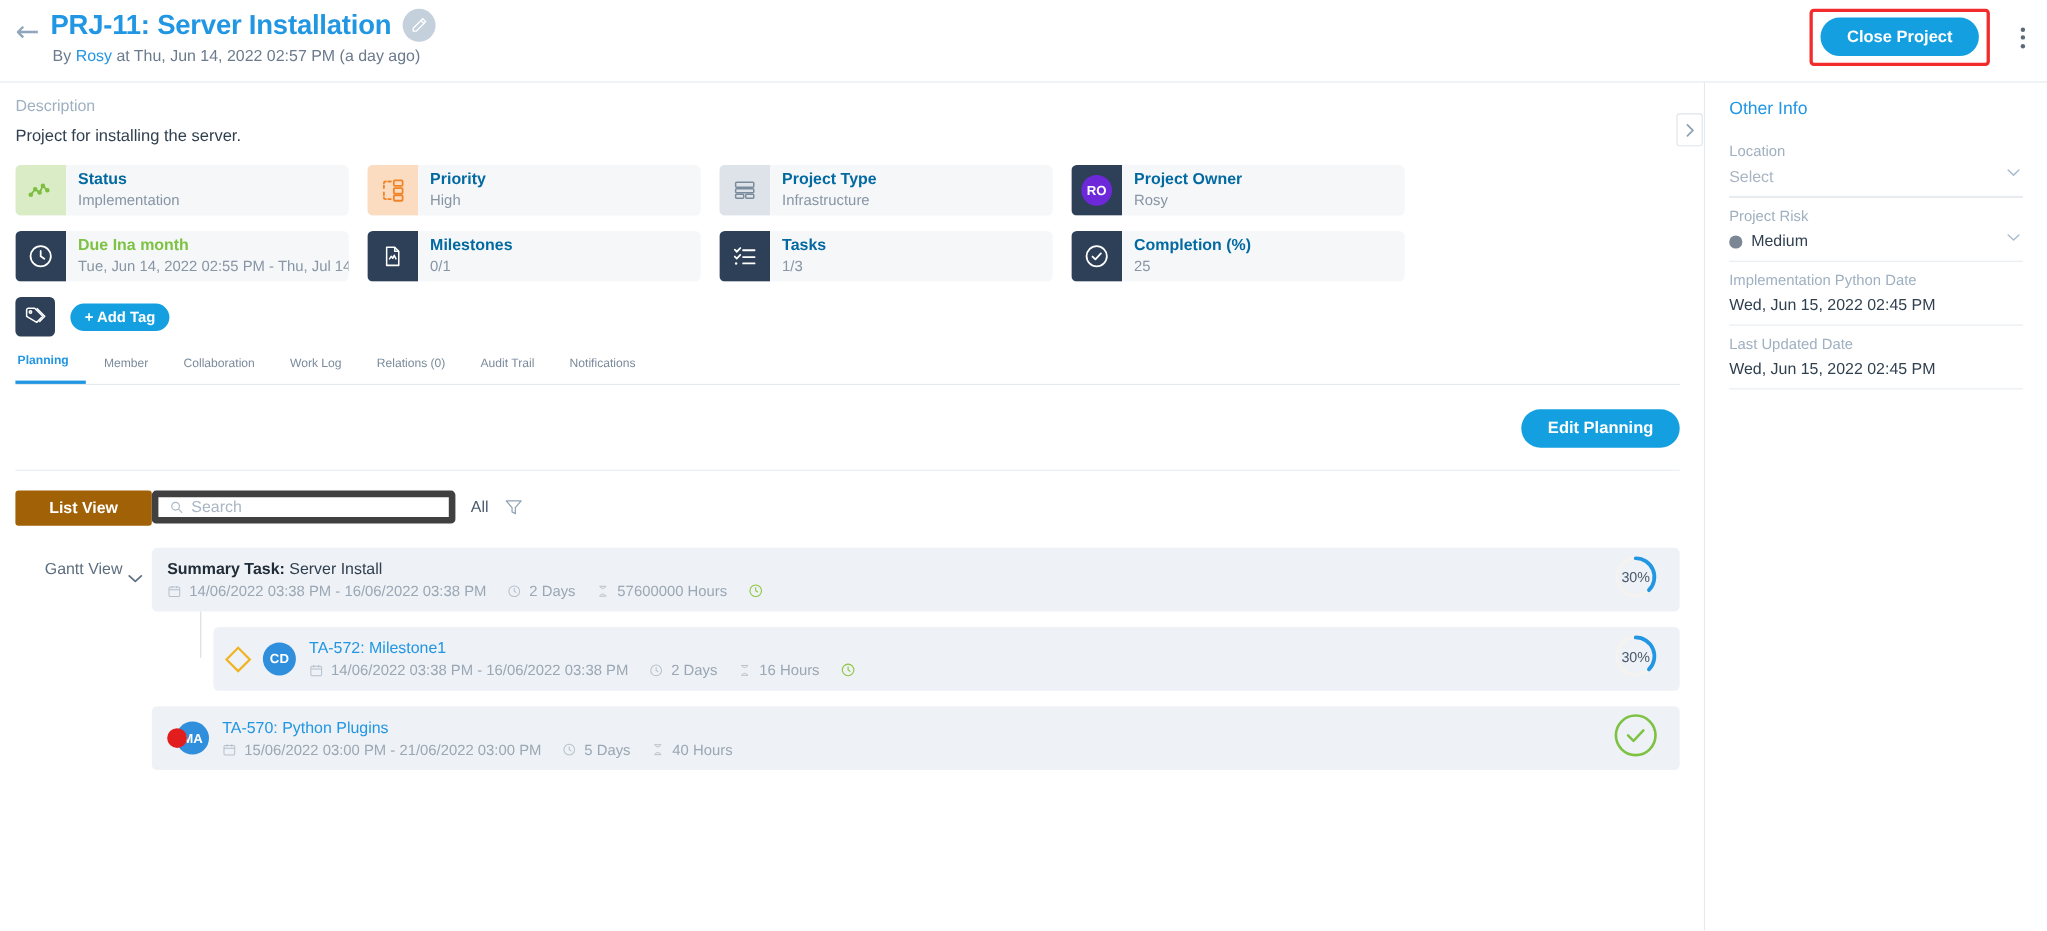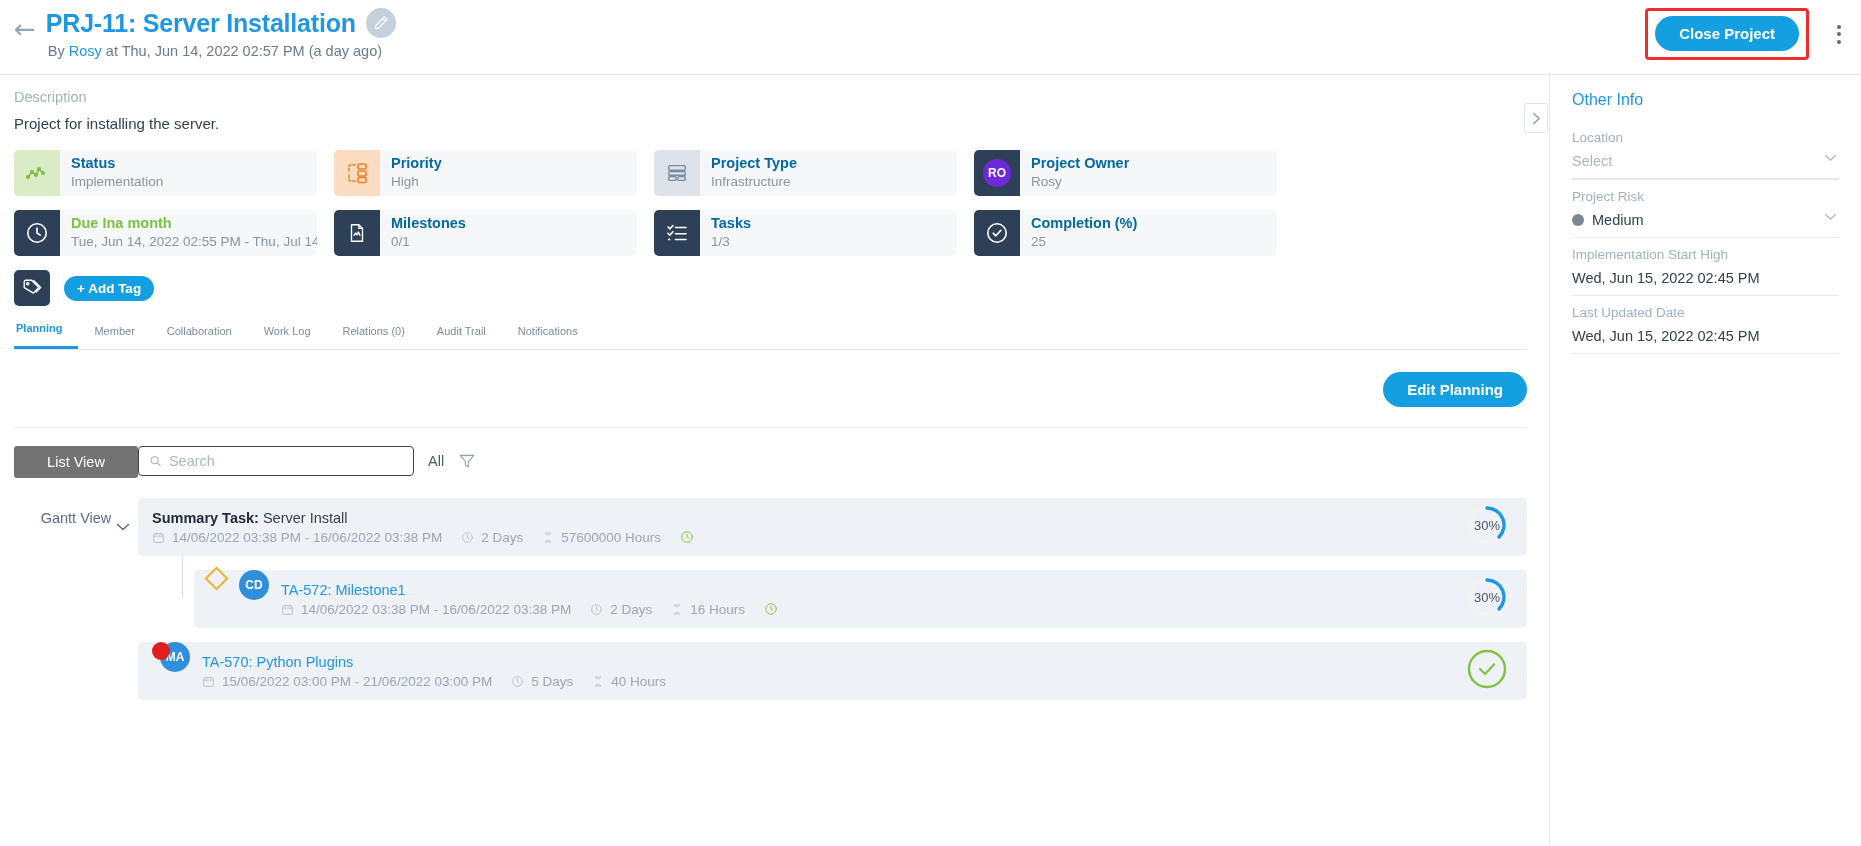--- a/index.html
+++ b/index.html
@@ -103,41 +103,41 @@
   .tab:first-child { padding-left: 2px; }
   .tab.active { color:#2196e3; font-weight:700; border-bottom: 3px solid #2196e3; }
 
   
   .plan-bar { display:flex; justify-content:flex-end; padding: 22px 0 20px 0; border-bottom:1px solid #e9edf1; }
 
   
   .list-area { display:flex; padding-top: 18px; }
   .view-col { width: 124px; min-width:124px; display:flex; flex-direction:column; gap: 0; }
   .view-btn {
-    background:#737373; color:#fff; border:none; height: 32px; border-radius:3px;
-    font-size: 14.5px; font-weight:400; cursor:pointer; font-family:"Liberation Sans", sans-serif;
+    background:#a16207; color:#fff; border:none; height: 32px; border-radius:3px;
+    font-size: 14.5px; font-weight:700; cursor:pointer; font-family:"Liberation Sans", sans-serif;
   }
   .view-btn.inactive { background:transparent; color:#5d6e7e; font-weight:400; margin-top: 24px; }
 
   .rows-col { flex:1; position:relative; }
   .search-row { display:flex; align-items:center; gap: 14px; margin-bottom: 22px; }
   .search-box {
-    width: 276px; height: 30px; border:1px solid #404040; border-radius: 4px;
+    width: 276px; height: 30px; border:6px solid #404040; border-radius: 4px;
     display:flex; align-items:center; padding: 0 10px; background:#fff;
   }
   .search-box input {
     border:none; outline:none; font-size: 14.5px; color:#31404f; width:100%;
     font-family:"Liberation Sans", sans-serif; background:transparent; margin-left: 7px;
   }
   .search-box input::placeholder { color:#a9b6c3; }
   .filter-all { font-size: 14.5px; color:#4a5a6a; }
 
   
   .task-row {
-    background:#eef1f5; border-radius:5px; height: 58px; display:flex; 
+    background:#eef1f5; border-radius:5px; height: 58px; display:flex; align-items:center;
     position:relative; padding: 0 16px 0 14px; margin-bottom: 14px;
   }
   .task-row.indent { margin-left: 56px; }
   .task-main { display:flex; flex-direction:column; justify-content:center; flex:1; }
   .task-name { font-size: 14.5px; color:#31404f; }
   .task-name.link { color:#2196e3; }
   .task-name b { font-weight:700; color:#202c38; }
   .task-meta { display:flex; align-items:center; gap: 7px; font-size: 13.5px; color:#9aa7b4; margin-top: 4px; flex-wrap:nowrap; }
   .task-meta .sep { width:5px; }
 
@@ -517,21 +517,21 @@
         </div>
         <span class="oi-chev">
           <svg width="13" height="8" viewBox="0 0 14 9" fill="none" stroke="#a9bccd" stroke-width="1.5" stroke-linecap="round" stroke-linejoin="round">
               <path d="M1.5 1.8L7 7L12.5 1.8"></path>
             </svg>
         </span>
       </div>
 
 
       <div class="oi-field">
-        <div class="oi-label">Implementation Start High</div>
+        <div class="oi-label">Implementation Python Date</div>
         <div class="oi-value">Wed, Jun 15, 2022 02:45 PM</div>
       </div>
 
       <div class="oi-field">
         <div class="oi-label">Last Updated Date</div>
         <div class="oi-value">Wed, Jun 15, 2022 02:45 PM</div>
       </div>
     </div>
 
   </div>

